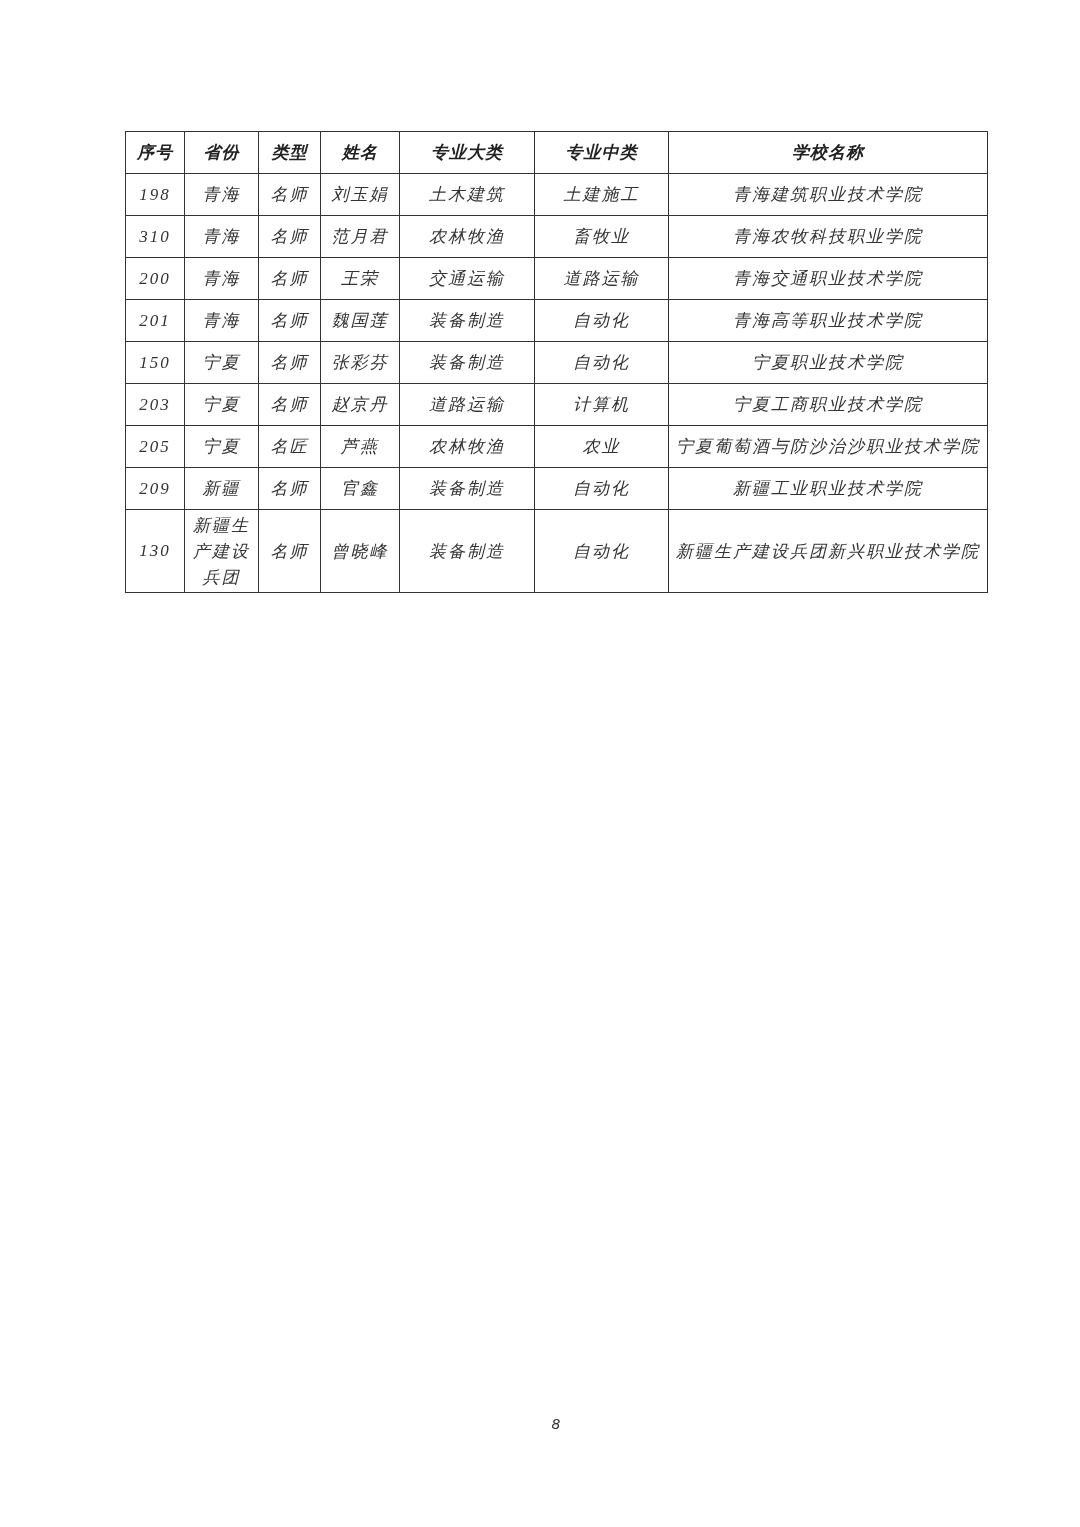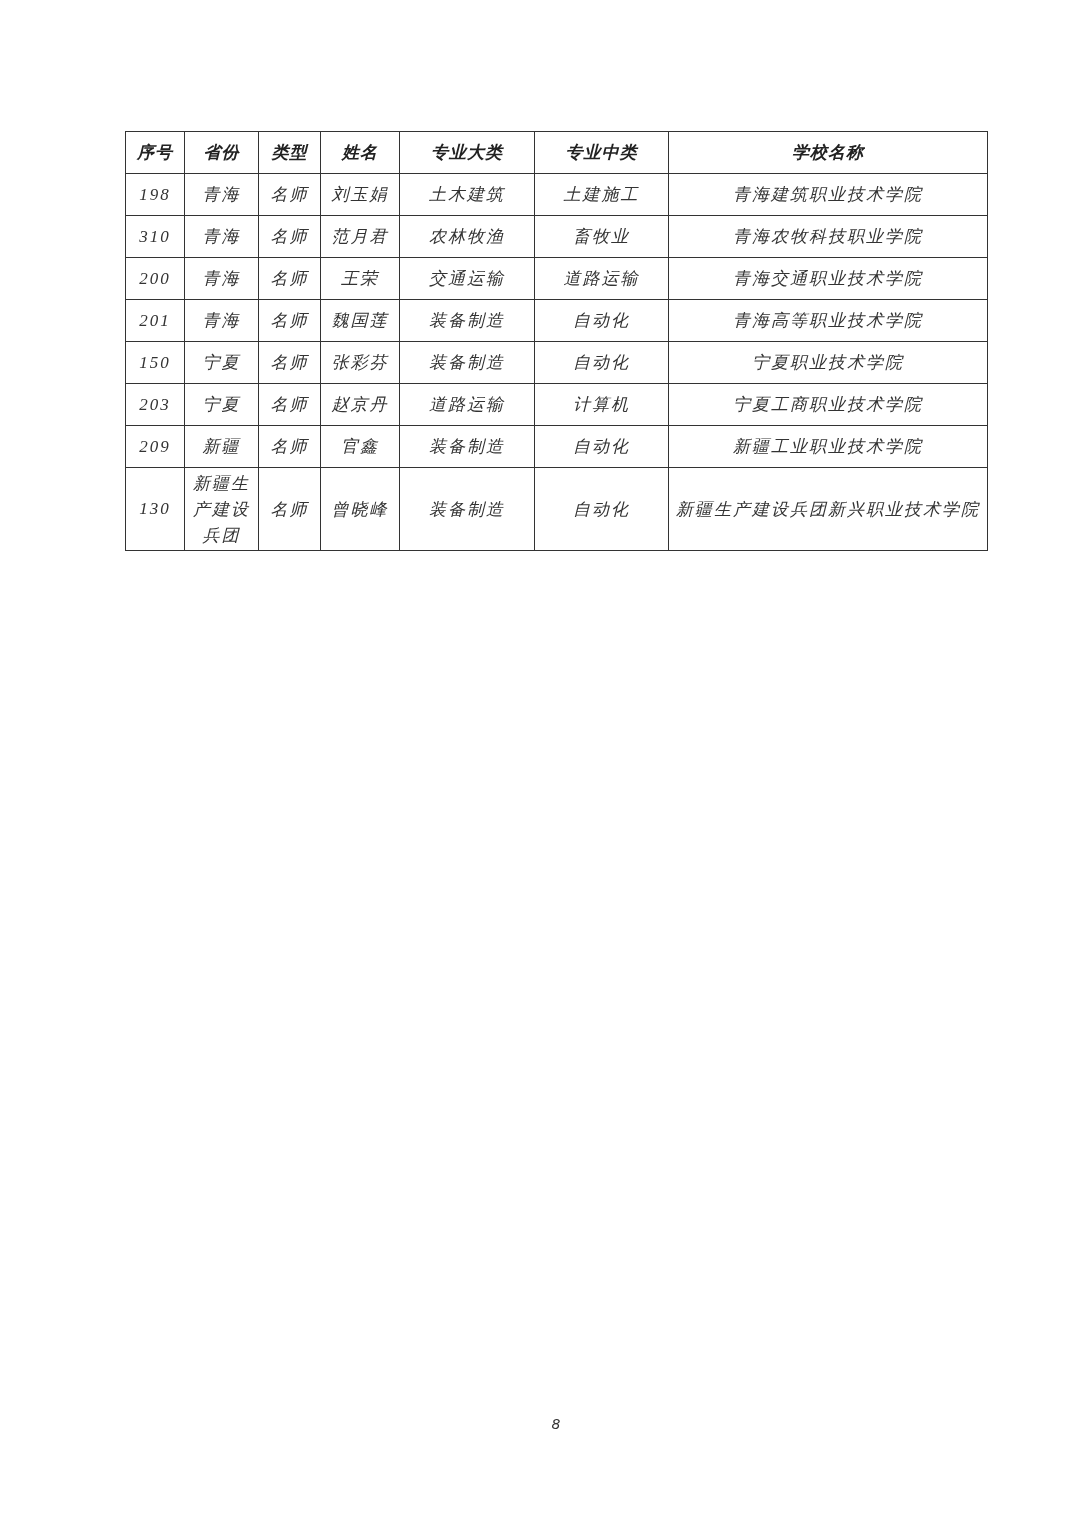--- a/index.html
+++ b/index.html
@@ -93,20 +93,29 @@
         <tr>
           <td class="num">203</td>
           <td>宁夏</td>
           <td>名师</td>
           <td>赵京丹</td>
           <td>道路运输</td>
           <td>计算机</td>
           <td>宁夏工商职业技术学院</td>
         </tr>
         <tr>
+          <td class="num">205</td>
+          <td>宁夏</td>
+          <td>名匠</td>
+          <td>芦燕</td>
+          <td>农林牧渔</td>
+          <td>农业</td>
+          <td>宁夏葡萄酒与防沙治沙职业技术学院</td>
+        </tr>
+        <tr>
           <td class="num">209</td>
           <td>新疆</td>
           <td>名师</td>
           <td>官鑫</td>
           <td>装备制造</td>
           <td>自动化</td>
           <td>新疆工业职业技术学院</td>
         </tr>
         <tr class="tall">
           <td class="num">130</td>

